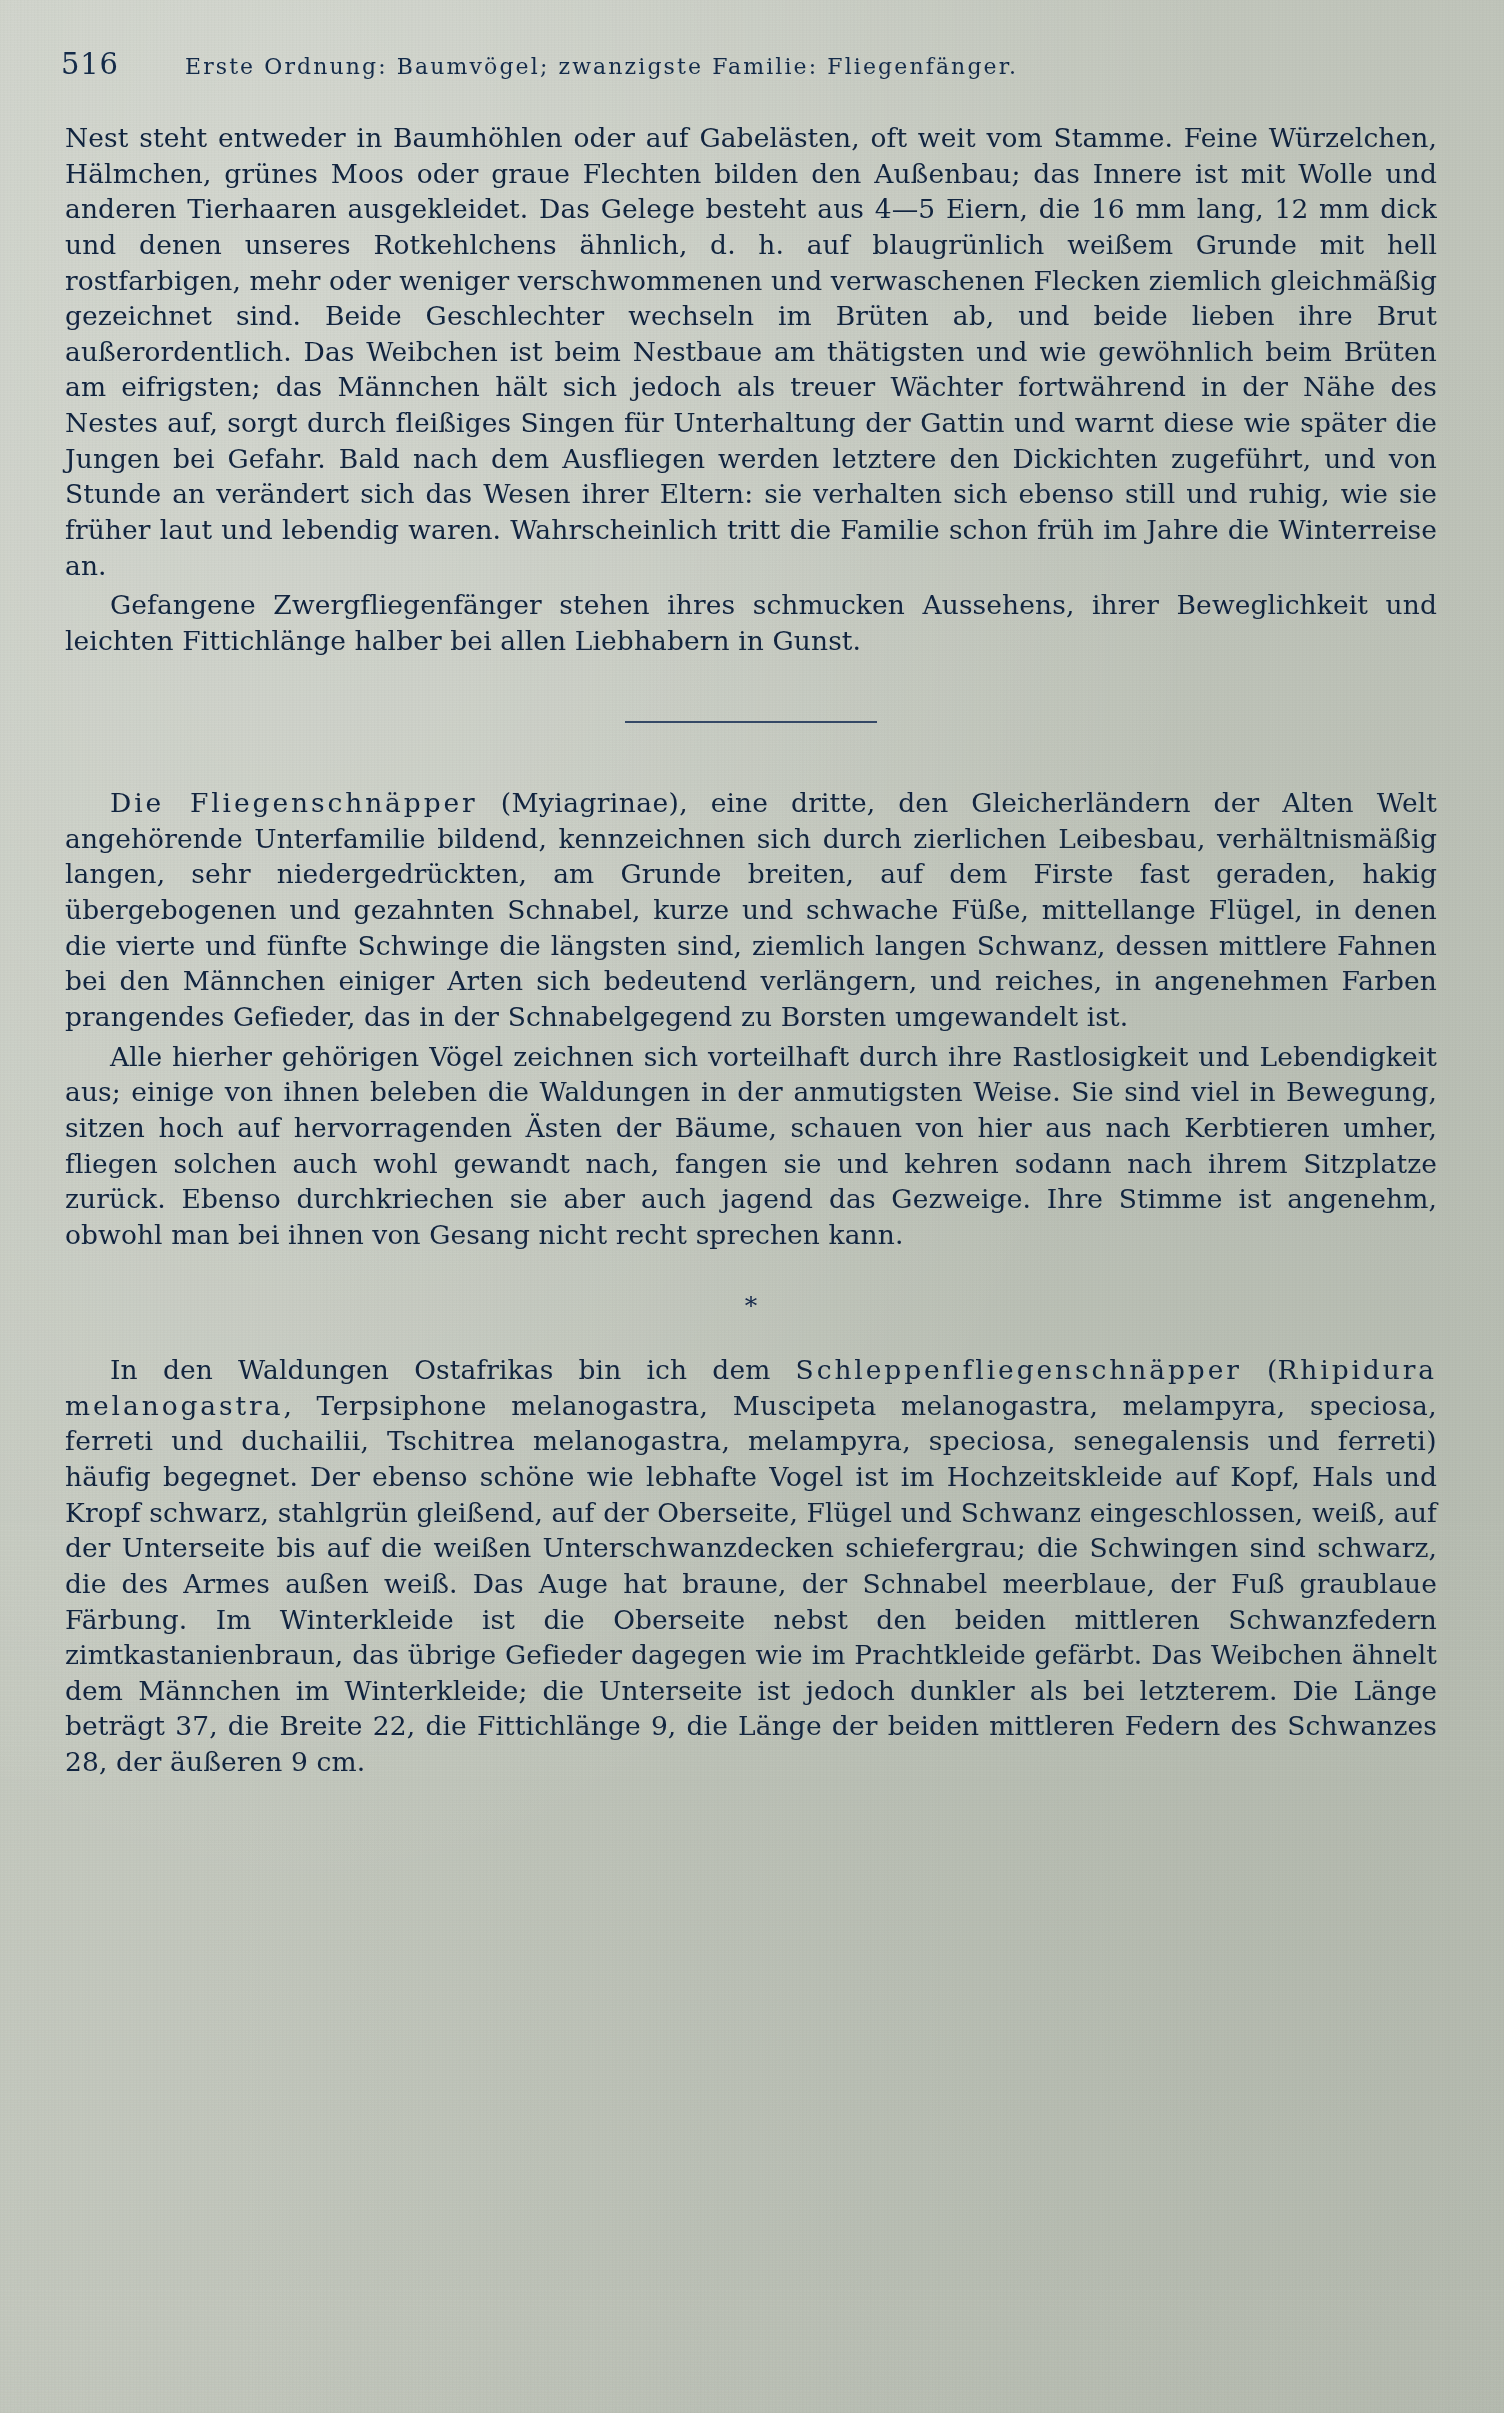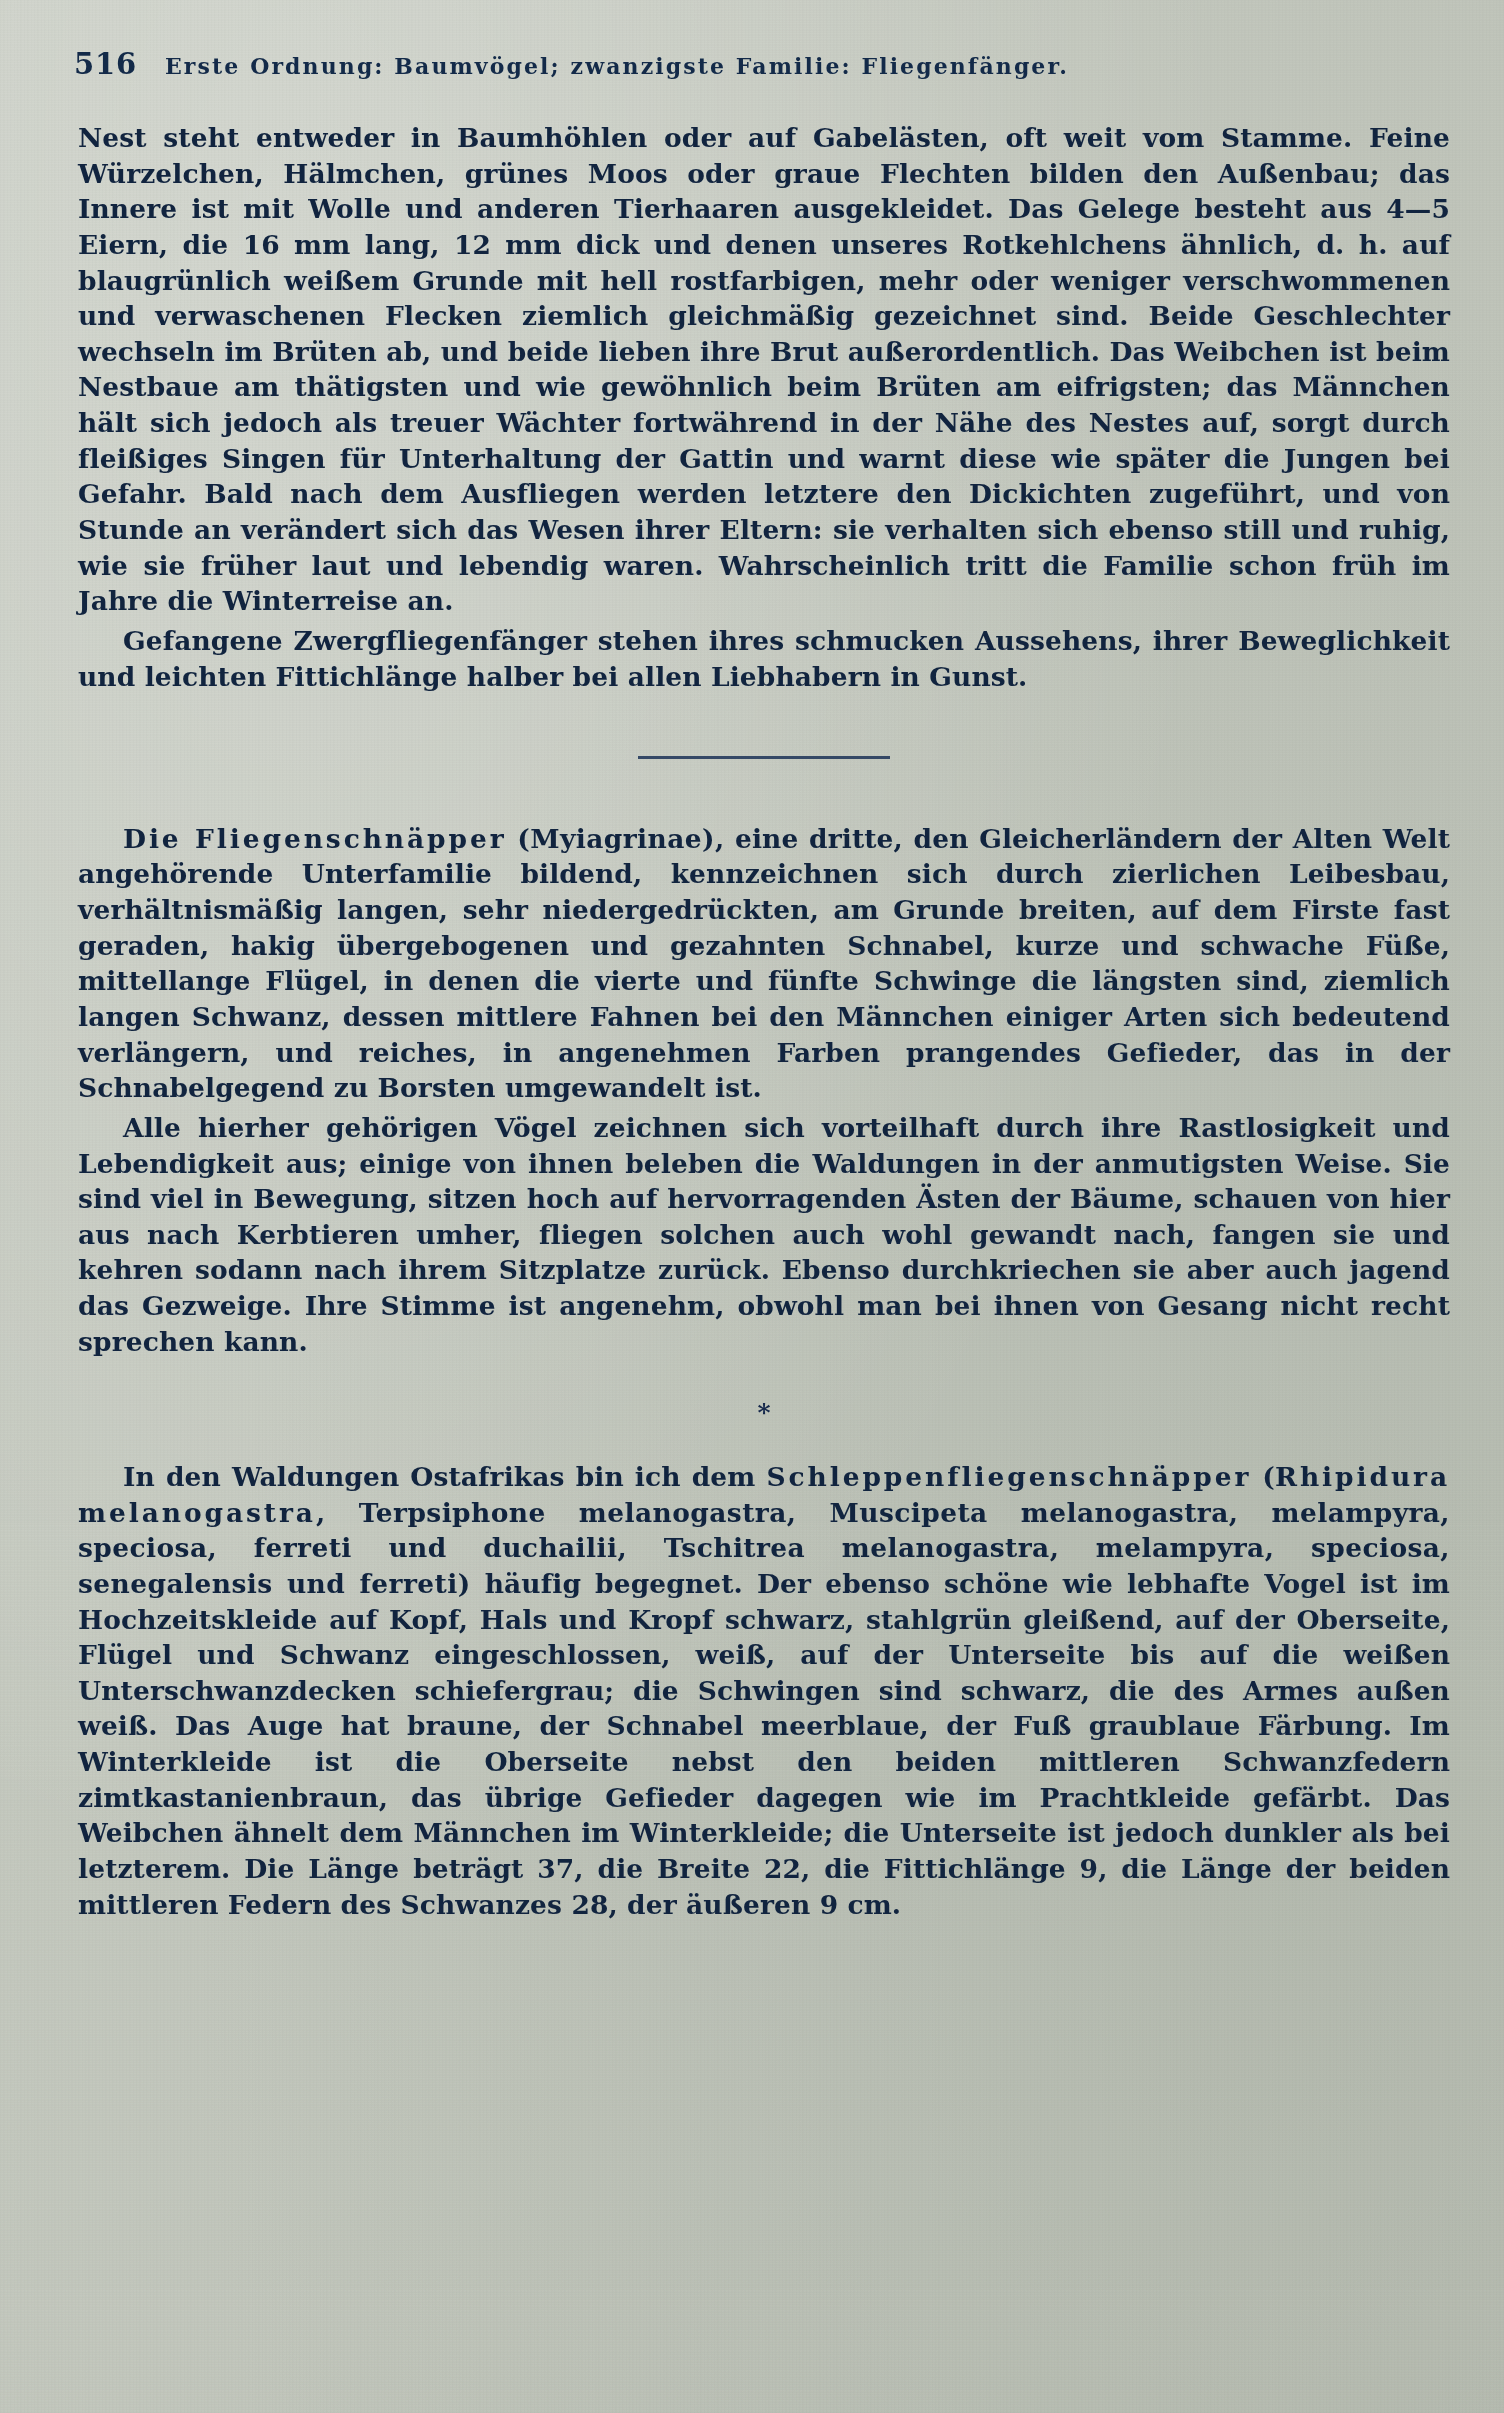--- a/index.html
+++ b/index.html
@@ -30,42 +30,42 @@
     position: absolute;
     inset: 0;
     pointer-events: none;
     background-image:
       repeating-linear-gradient(0deg, rgba(0,0,0,0.012) 0px, rgba(0,0,0,0.012) 0.8px, rgba(255,255,255,0.012) 1.7px, rgba(255,255,255,0.012) 2.5px),
       repeating-linear-gradient(90deg, rgba(0,0,0,0.010) 0px, rgba(0,0,0,0.010) 0.8px, rgba(255,255,255,0.010) 1.7px, rgba(255,255,255,0.010) 3.4px);
     opacity: 0.85;
   }
   .content {
     position: absolute;
-    left: 74px;
+    left: 61px;
     top: 47px;
     width: 1380px;
-    font-weight: bold;
   }
   .header-row {
     display: flex;
     align-items: baseline;
     margin-bottom: 39px;
   }
   .folio {
     width: 91px;
     font-size: 29px;
     letter-spacing: 0.8px;
     color: #132a49;
   }
   .running-head {
     flex: 1;
     font-size: 22px;
     letter-spacing: 2.1px;
     color: #132a49;
     white-space: nowrap;
+    margin-left: 33px;
   }
   .body-text {
     font-size: 26.5px;
     line-height: 1.345;
     text-align: justify;
     text-justify: inter-word;
     color: #11243f;
     letter-spacing: 0.1px;
   }
   .body-text p {

